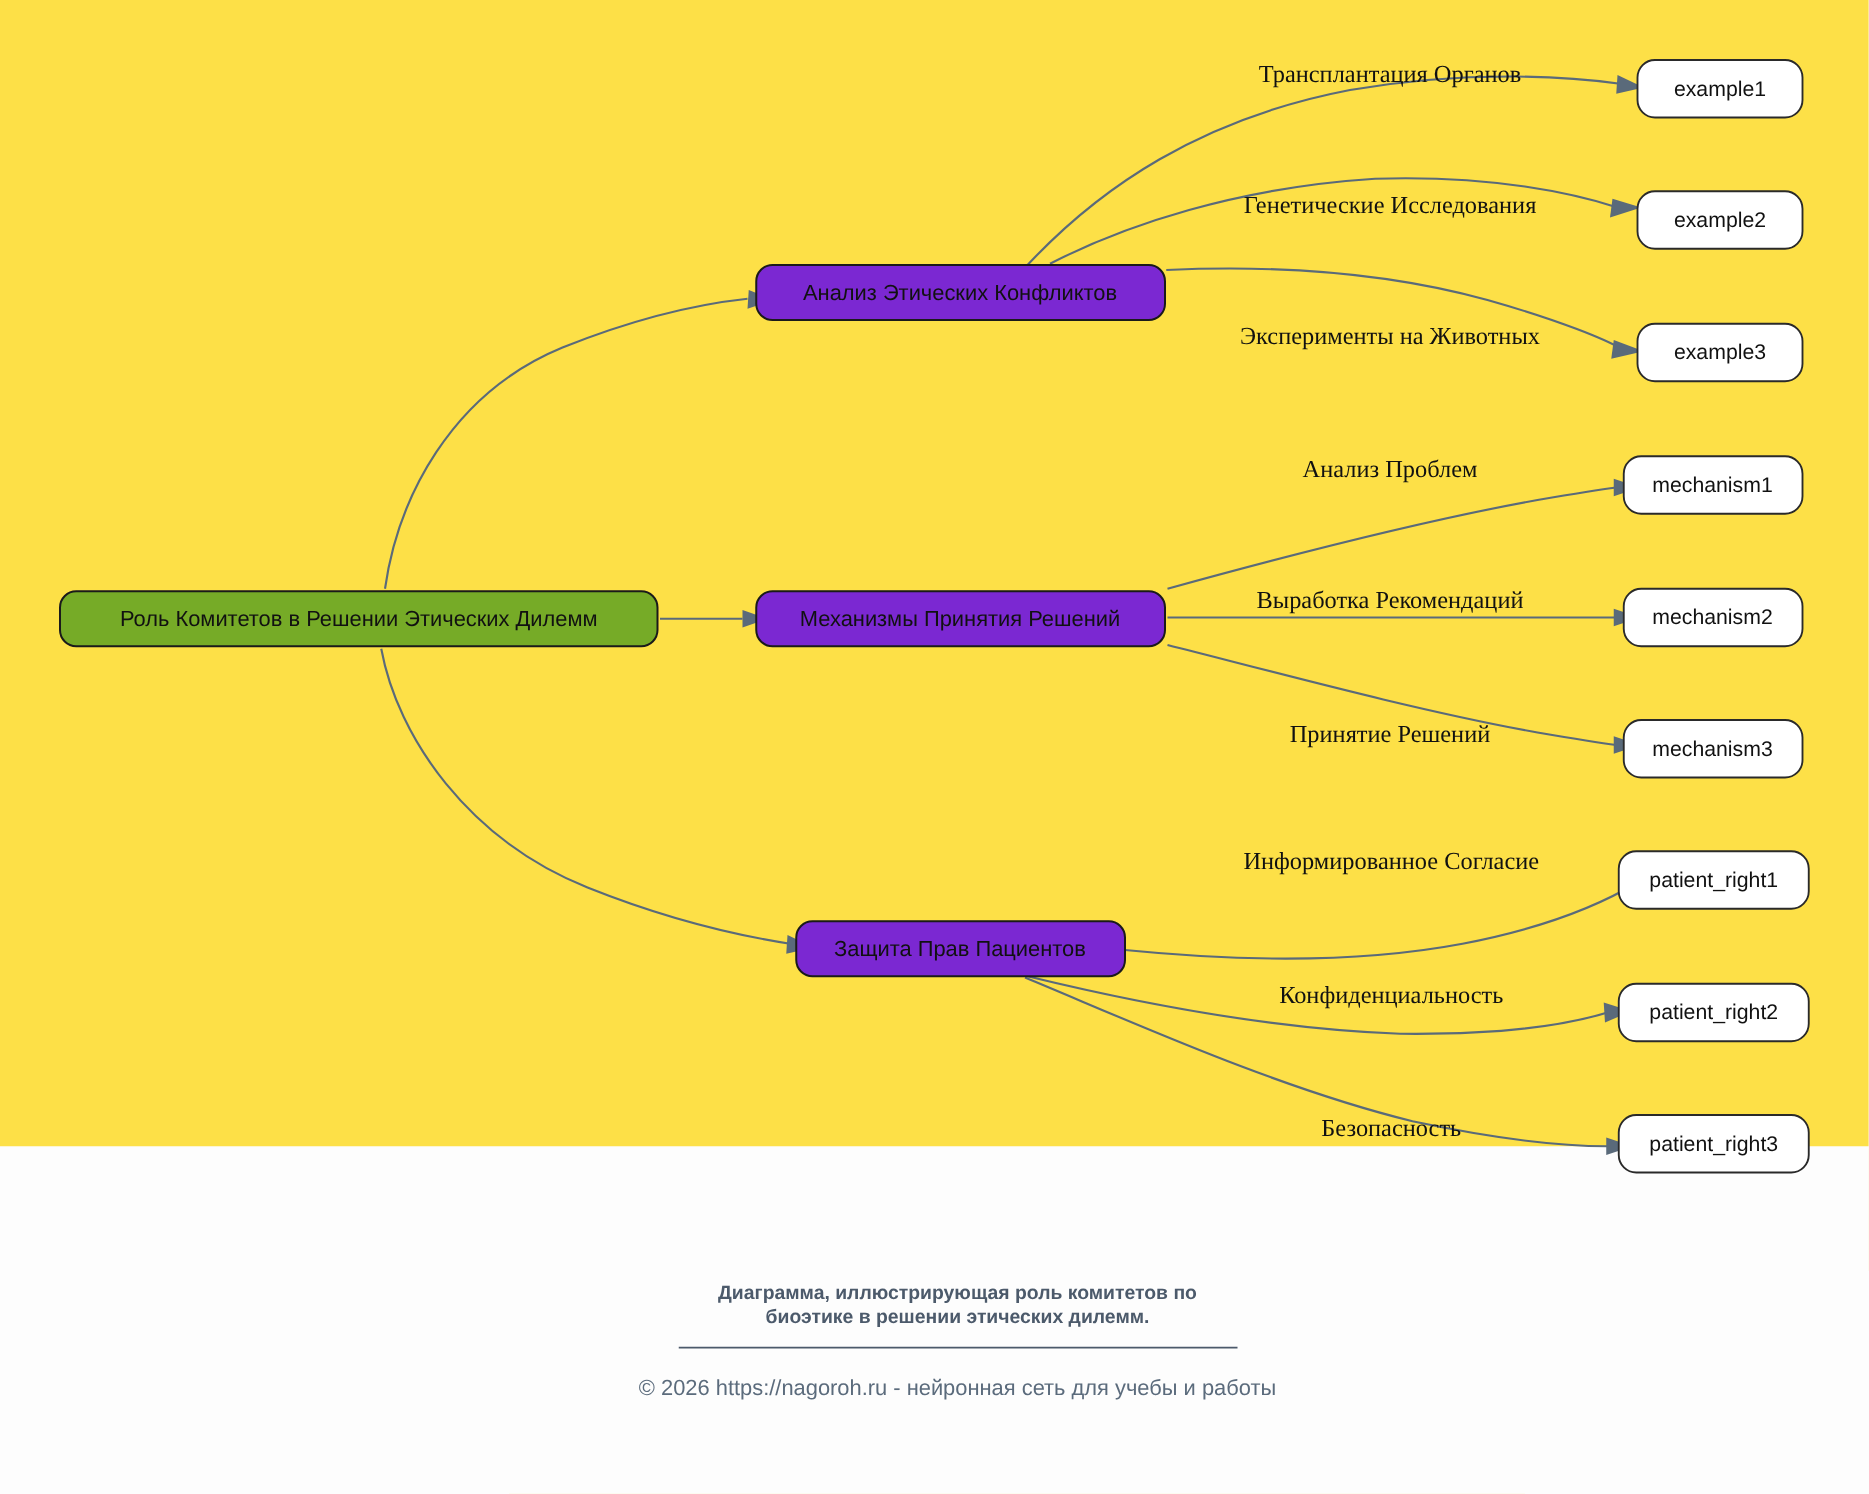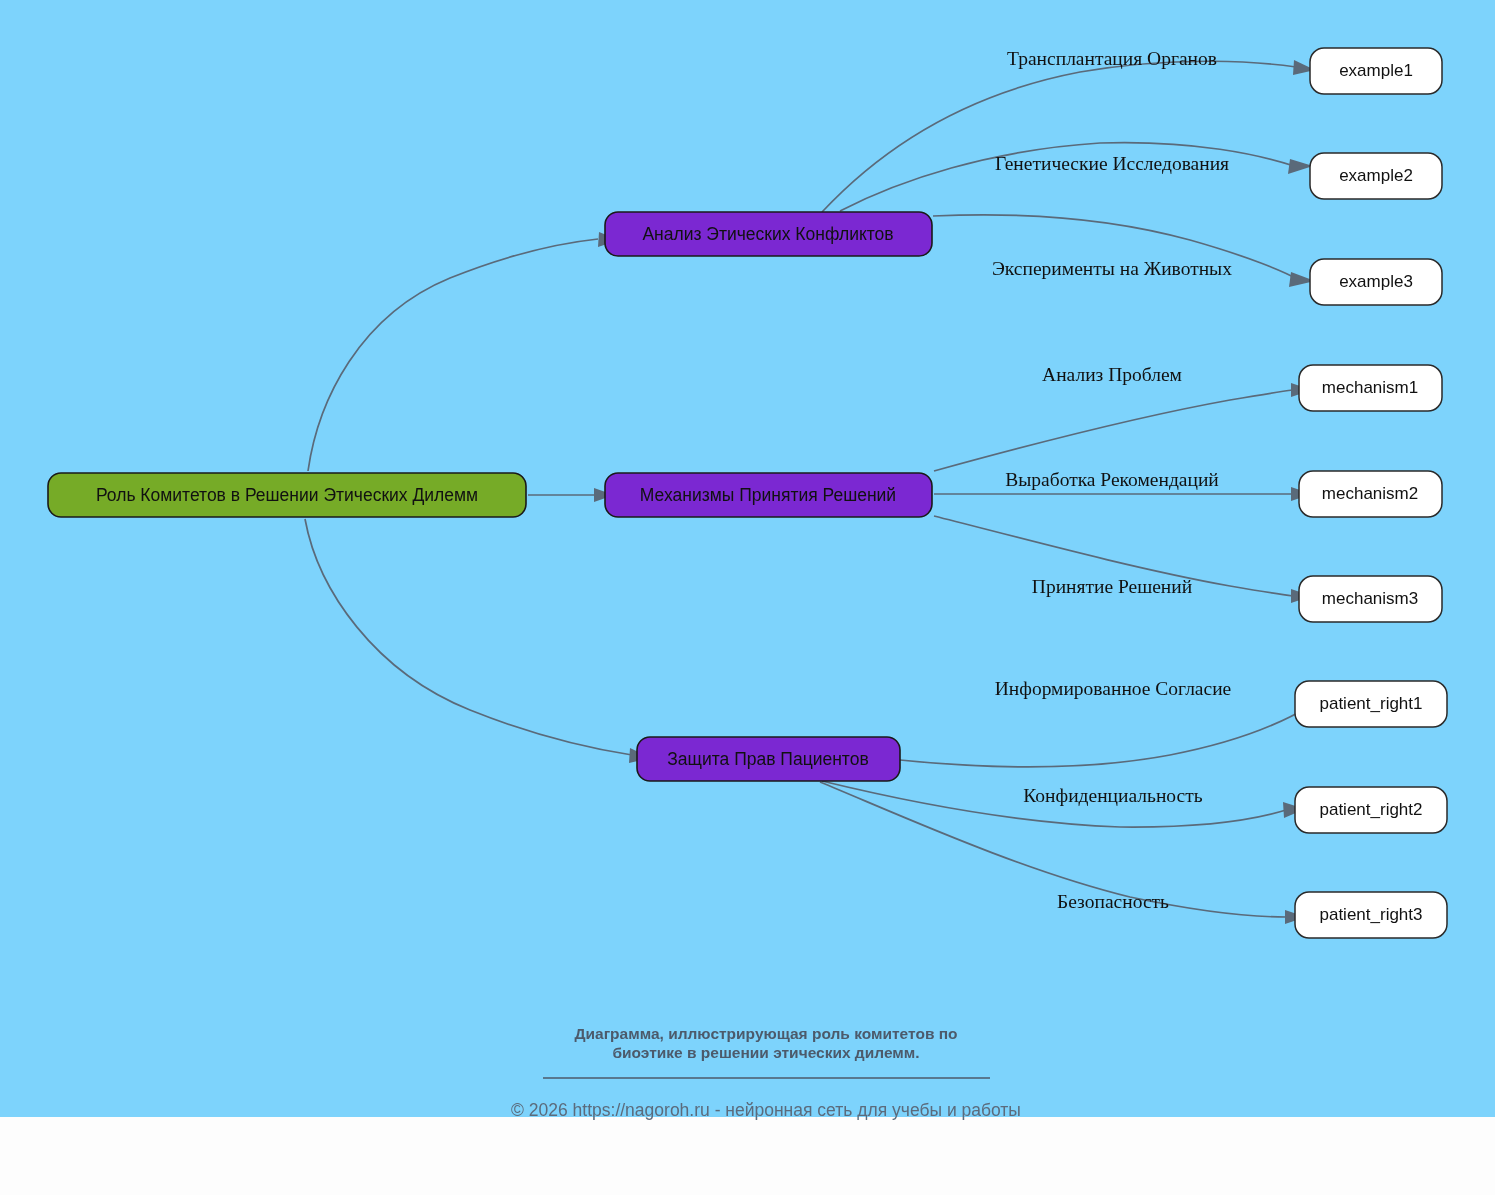--- a/index.html
+++ b/index.html
@@ -9,22 +9,22 @@
   }
   body {
     width: 1495px;
     height: 1195px;
     font-family: "Liberation Sans", sans-serif;
     overflow: hidden;
   }
   #diagram-root {
     position: relative;
     width: 1495px;
-    height: 1117px;
-    background: #7dd3fc;
+    height: 917px;
+    background: #fde047;
   }
   svg#mindmap {
     position: absolute;
     top: 0;
     left: 0;
     width: 1495px;
     height: 1195px;
     display: block;
   }
   .edge-path {

